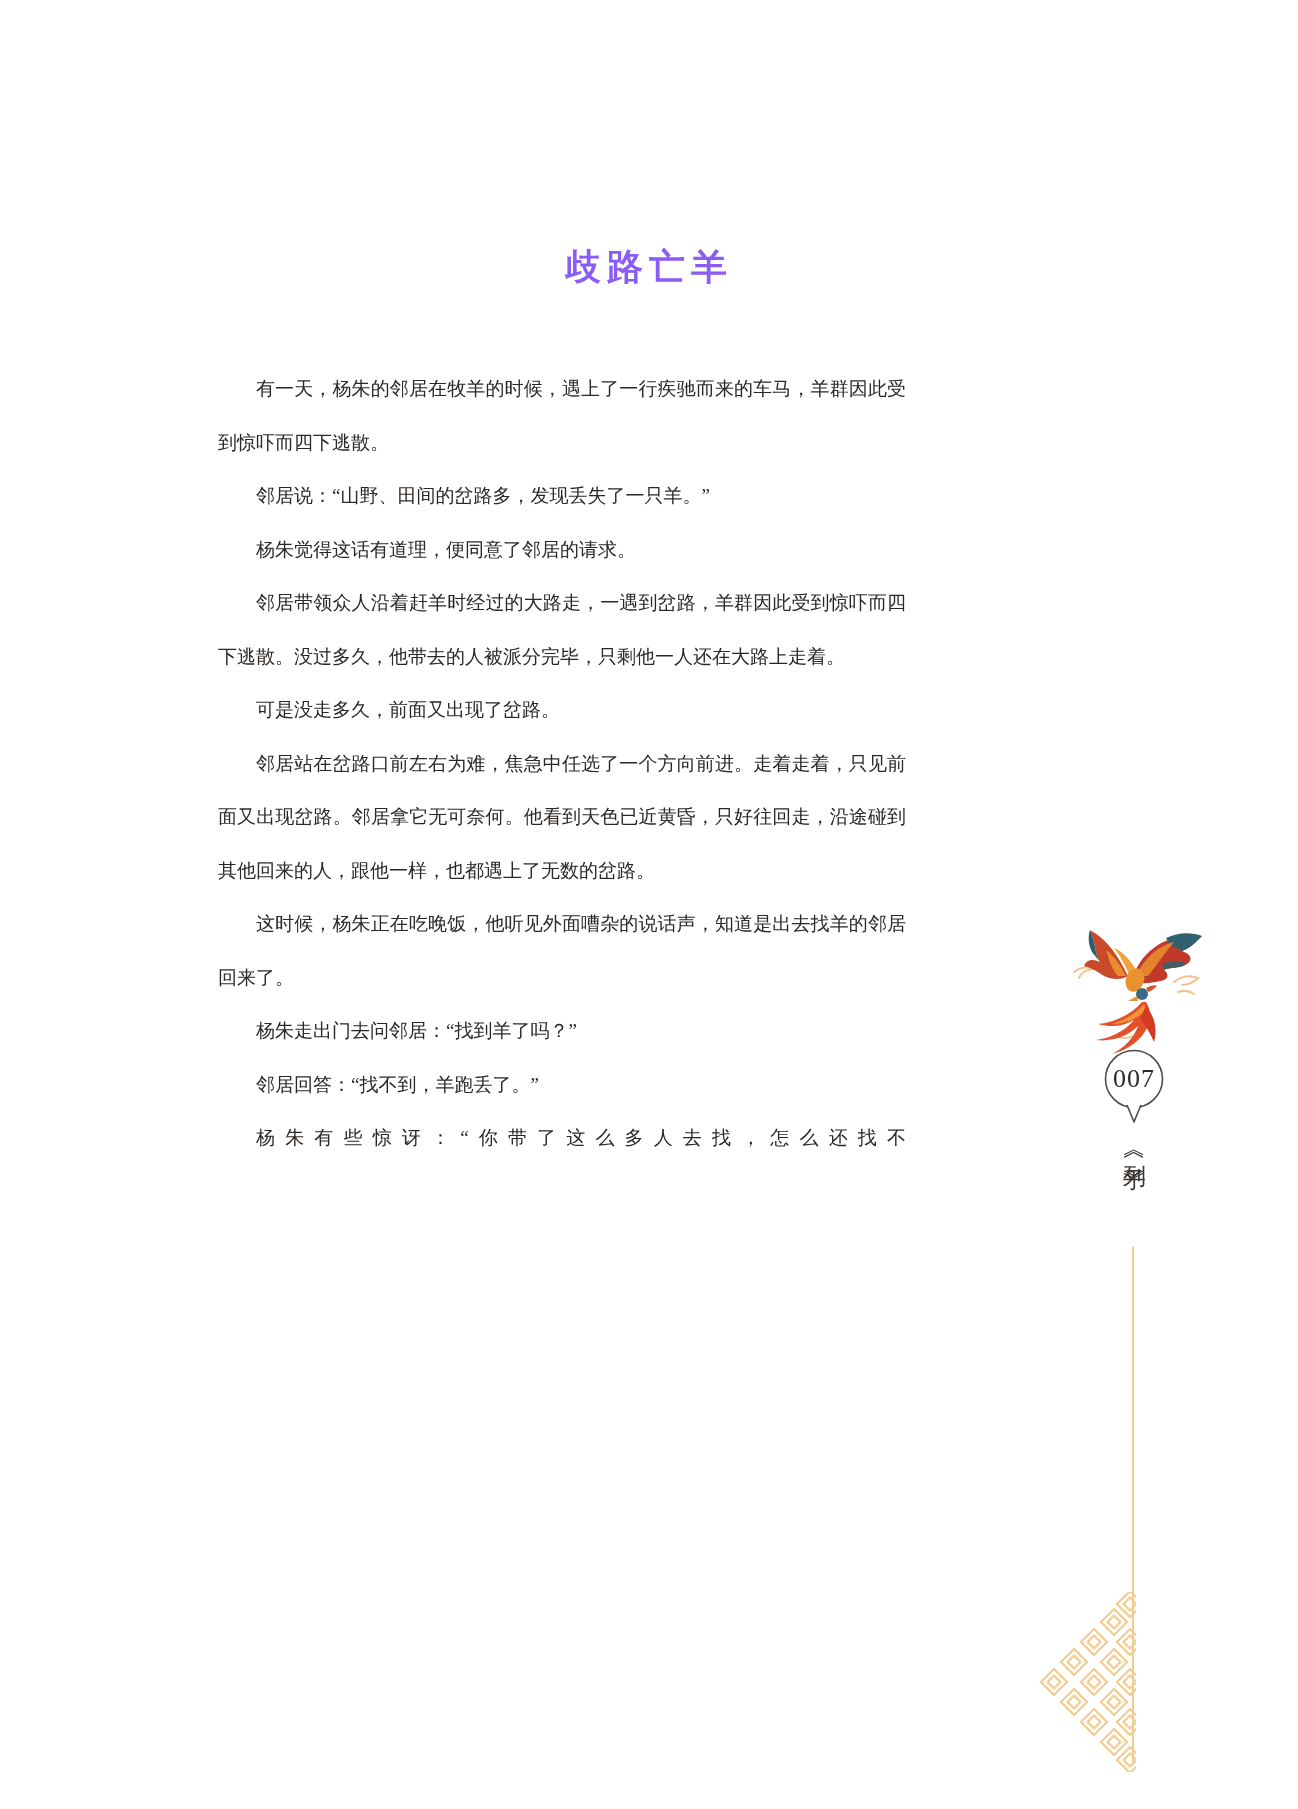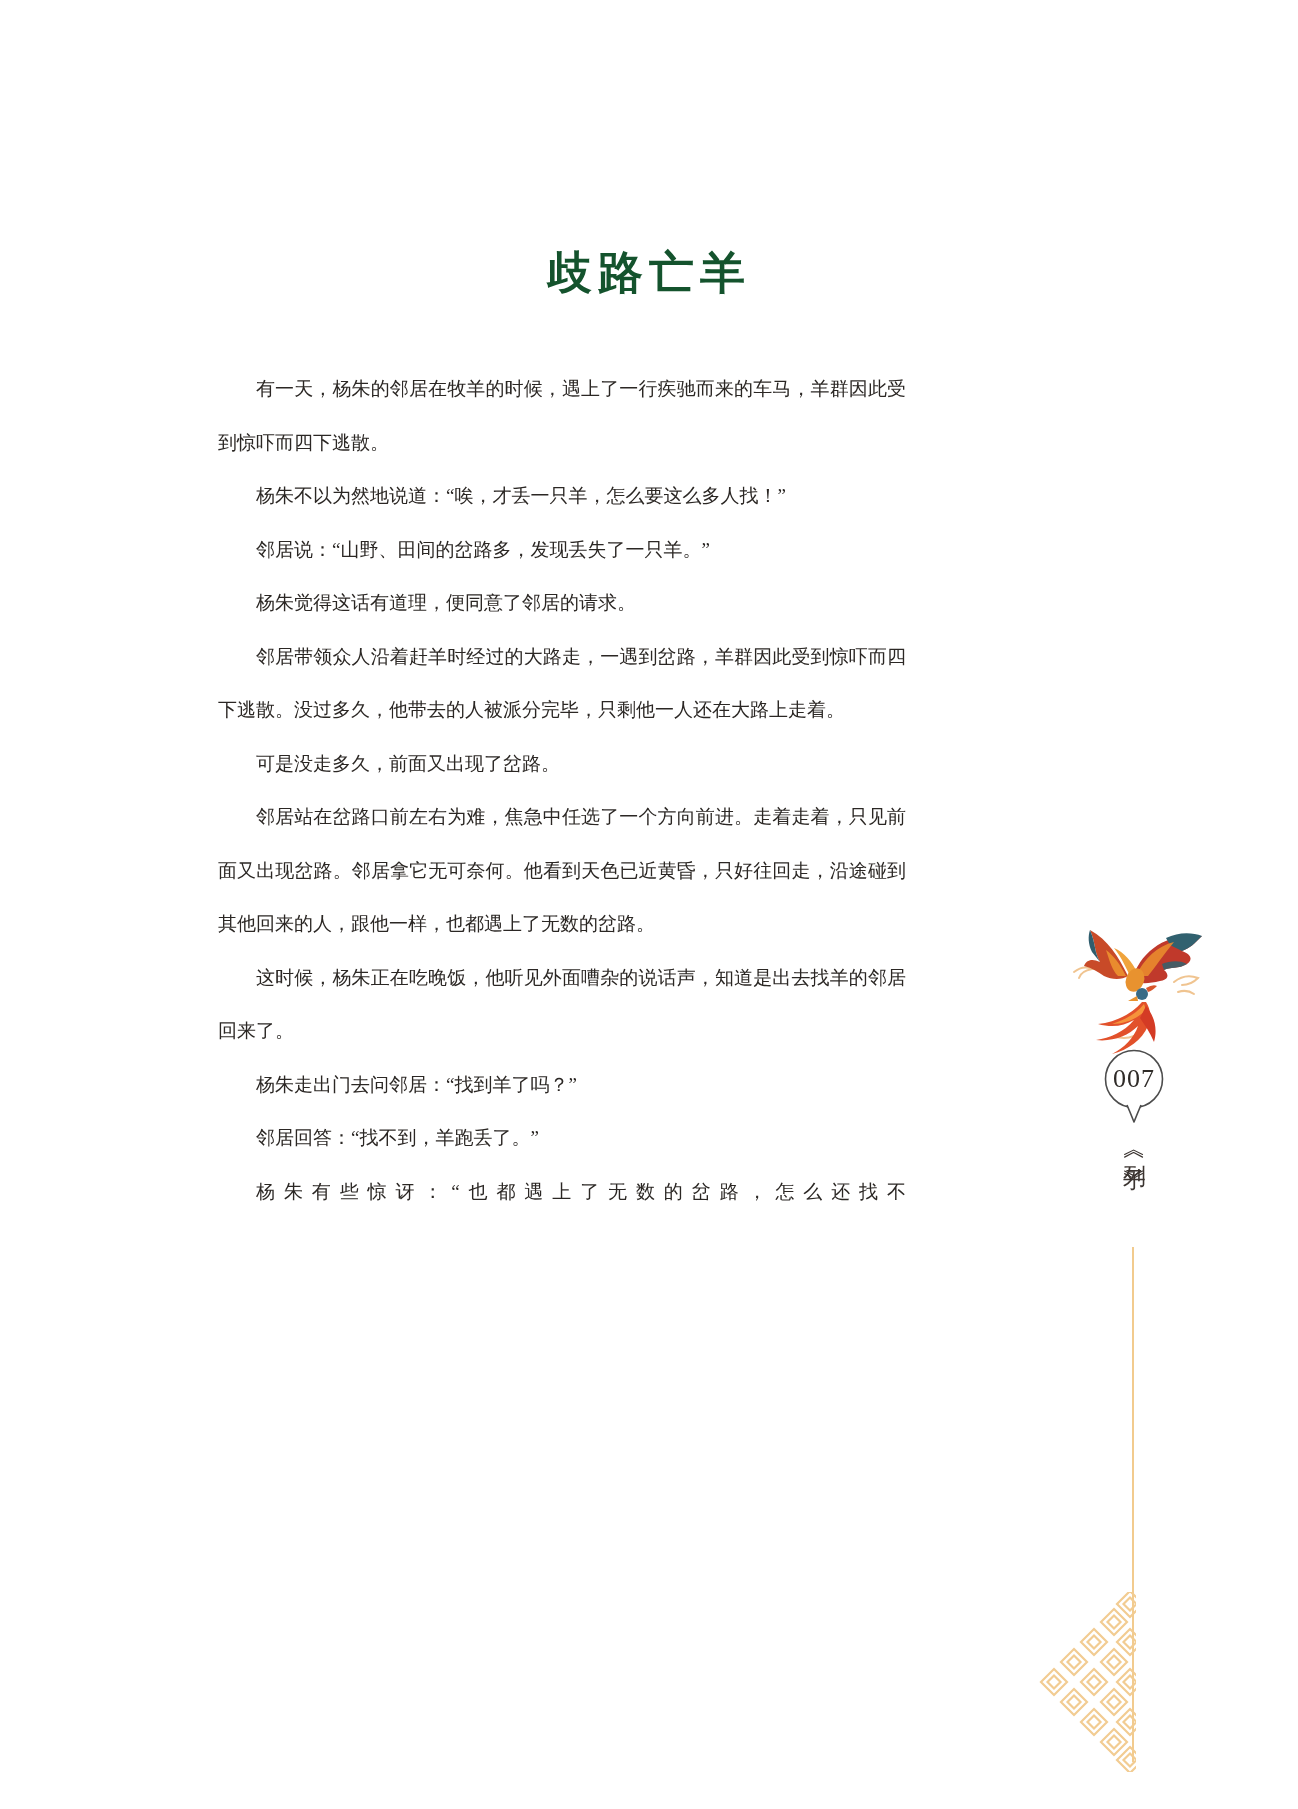--- a/index.html
+++ b/index.html
@@ -10,23 +10,23 @@
     overflow:hidden;
     font-family:"Liberation Serif","DejaVu Serif",serif;
     color:#2b2724;
   }
   .chapter-title{
     position:absolute;
     left:0;top:243px;width:1298px;
     text-align:center;
     font-family:"Liberation Sans","DejaVu Sans",sans-serif;
     font-weight:700;
-    font-size:45px;
+    font-size:36px;
     letter-spacing:6px;
-    color:#14532d;
+    color:#8b5cf6;
     margin:0;
   }
   .story{
     position:absolute;
     left:218px;top:362px;width:688px;
     font-size:19px;
     line-height:53.5px;
     text-align:justify;
   }
   .story p{
@@ -78,30 +78,29 @@
 </style>
 </head>
 <body>
 
 <div class="page">
 
   <h1 class="chapter-title">歧路亡羊</h1>
 
   <div class="story">
     <p>有一天，杨朱的邻居在牧羊的时候，遇上了一行疾驰而来的车马，羊群因此受到惊吓而四下逃散。</p>
-    <p>杨朱不以为然地说道：“唉，才丢一只羊，怎么要这么多人找！”</p>
     <p>邻居说：“山野、田间的岔路多，发现丢失了一只羊。”</p>
     <p>杨朱觉得这话有道理，便同意了邻居的请求。</p>
     <p>邻居带领众人沿着赶羊时经过的大路走，一遇到岔路，羊群因此受到惊吓而四下逃散。没过多久，他带去的人被派分完毕，只剩他一人还在大路上走着。</p>
     <p>可是没走多久，前面又出现了岔路。</p>
     <p>邻居站在岔路口前左右为难，焦急中任选了一个方向前进。走着走着，只见前面又出现岔路。邻居拿它无可奈何。他看到天色已近黄昏，只好往回走，沿途碰到其他回来的人，跟他一样，也都遇上了无数的岔路。</p>
     <p>这时候，杨朱正在吃晚饭，他听见外面嘈杂的说话声，知道是出去找羊的邻居回来了。</p>
     <p>杨朱走出门去问邻居：“找到羊了吗？”</p>
     <p>邻居回答：“找不到，羊跑丢了。”</p>
-    <p class="carry">杨朱有些惊讶：“也都遇上了无数的岔路，怎么还找不</p>
+    <p class="carry">杨朱有些惊讶：“你带了这么多人去找，怎么还找不</p>
   </div>
 
   <svg class="phoenix" viewBox="0 0 150 140" xmlns="http://www.w3.org/2000/svg">
 
     <g fill="none" stroke="#f0c490" stroke-width="2" stroke-linecap="round">
       <path d="M12,54 q9,-7 18,-3 q-11,2 -13,9"></path>
       <path d="M112,64 q11,-9 24,-4 q-7,7 -16,7"></path>
       <path d="M116,74 q9,-3 16,2"></path>
       <path d="M52,118 q10,4 20,0"></path>
     </g>

